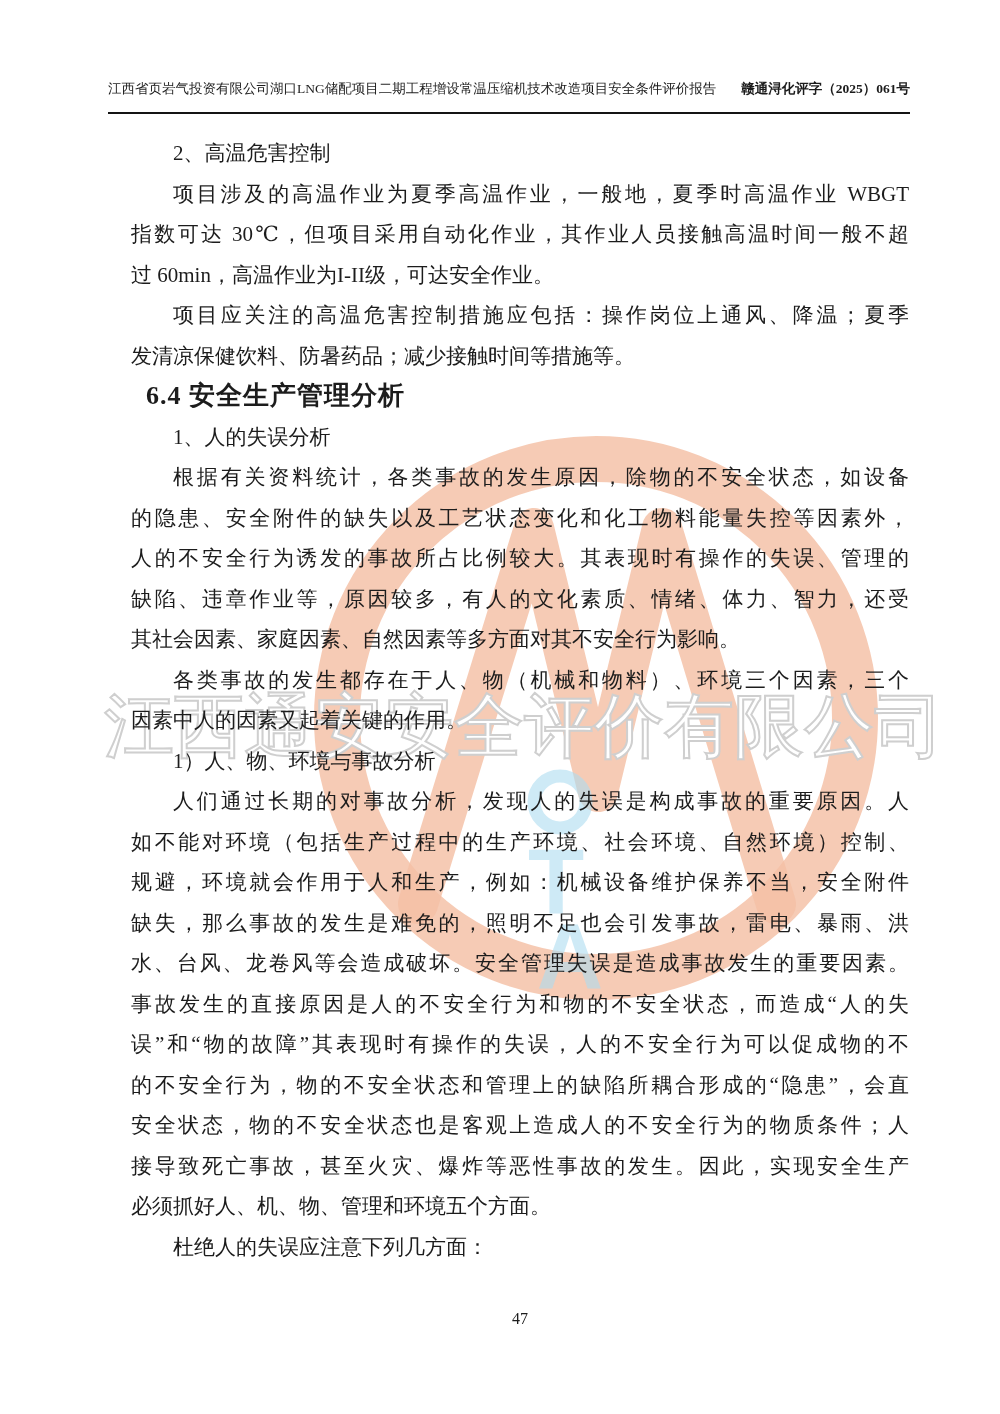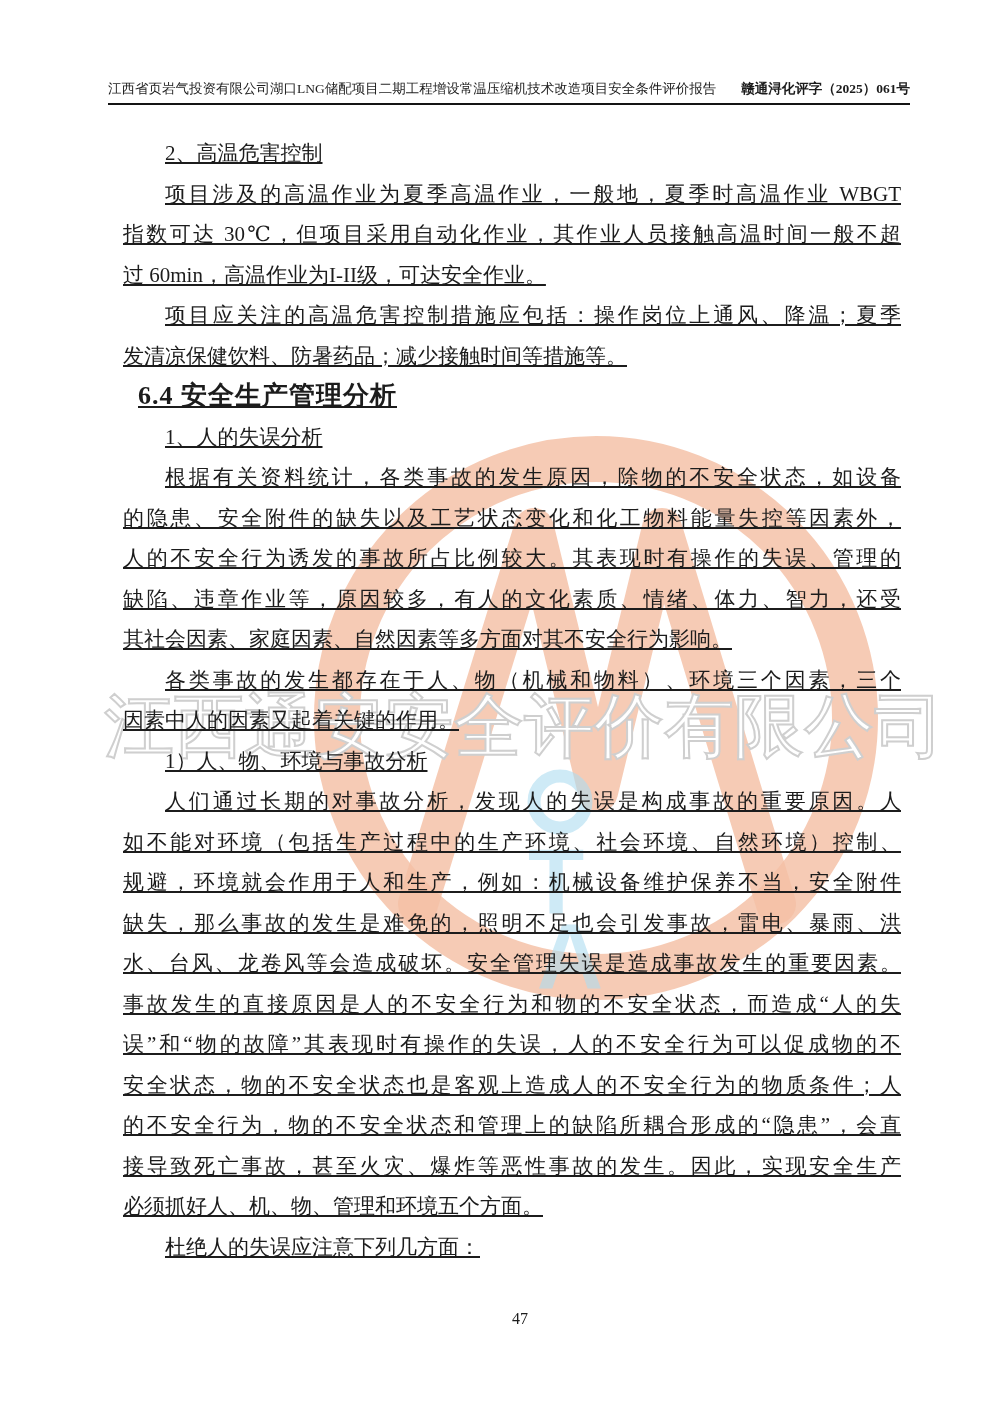--- a/index.html
+++ b/index.html
@@ -15,21 +15,21 @@
   }
 
   
   .header {
     position: absolute;
     top: 80px; left: 108px; right: 90px;
     display: flex;
     justify-content: space-between;
     align-items: baseline;
     border-bottom: 2px solid #141414;
-    padding-bottom: 5px;
+    padding-bottom: 14px;
     font-size: 13.5px;
     white-space: nowrap;
     z-index: 4;
   }
   .header .hdr-right { font-weight: bold; margin-left: 18px; }
 
   
   .wm-ring {
     position: absolute;
     left: 314px; top: 436px;
@@ -46,24 +46,23 @@
     color: #ffffff;
     -webkit-text-stroke: 2px #cfcfcf;
     letter-spacing: 0px;
     z-index: 2;
     font-family: "Liberation Sans", "DejaVu Sans", sans-serif;
   }
 
   
   .content {
     position: absolute;
-    top: 133px; left: 123px;
+    top: 133px; left: 131px;
     width: 778px;
     z-index: 3;
-    text-decoration: underline;
   }
   .line {
     font-size: 21px;
     line-height: 40.5px;
     height: 40.5px;
     text-align: left;
   }
   .line.fill { text-align: justify; text-align-last: justify; text-justify: inter-character; }
   .line.first { padding-left: 42px; }
   .block.heading .line {
@@ -143,22 +142,22 @@
         <div class="line first">1）人、物、环境与事故分析</div>
       </div>
       <div class="block para">
         <div class="line first fill">人们通过长期的对事故分析，发现人的失误是构成事故的重要原因。人</div>
         <div class="line fill">如不能对环境（包括生产过程中的生产环境、社会环境、自然环境）控制、</div>
         <div class="line fill">规避，环境就会作用于人和生产，例如：机械设备维护保养不当，安全附件</div>
         <div class="line fill">缺失，那么事故的发生是难免的，照明不足也会引发事故，雷电、暴雨、洪</div>
         <div class="line fill">水、台风、龙卷风等会造成破坏。安全管理失误是造成事故发生的重要因素。</div>
         <div class="line fill">事故发生的直接原因是人的不安全行为和物的不安全状态，而造成“人的失</div>
         <div class="line fill">误”和“物的故障”其表现时有操作的失误，人的不安全行为可以促成物的不</div>
+        <div class="line fill">的不安全行为，物的不安全状态和管理上的缺陷所耦合形成的“隐患”，会直</div>
         <div class="line fill">安全状态，物的不安全状态也是客观上造成人的不安全行为的物质条件；人</div>
-        <div class="line fill">的不安全行为，物的不安全状态和管理上的缺陷所耦合形成的“隐患”，会直</div>
         <div class="line fill">接导致死亡事故，甚至火灾、爆炸等恶性事故的发生。因此，实现安全生产</div>
         <div class="line">必须抓好人、机、物、管理和环境五个方面。</div>
       </div>
       <div class="block list">
         <div class="line first">杜绝人的失误应注意下列几方面：</div>
       </div>
     </div>
 
   <div class="footer">47</div>
 

